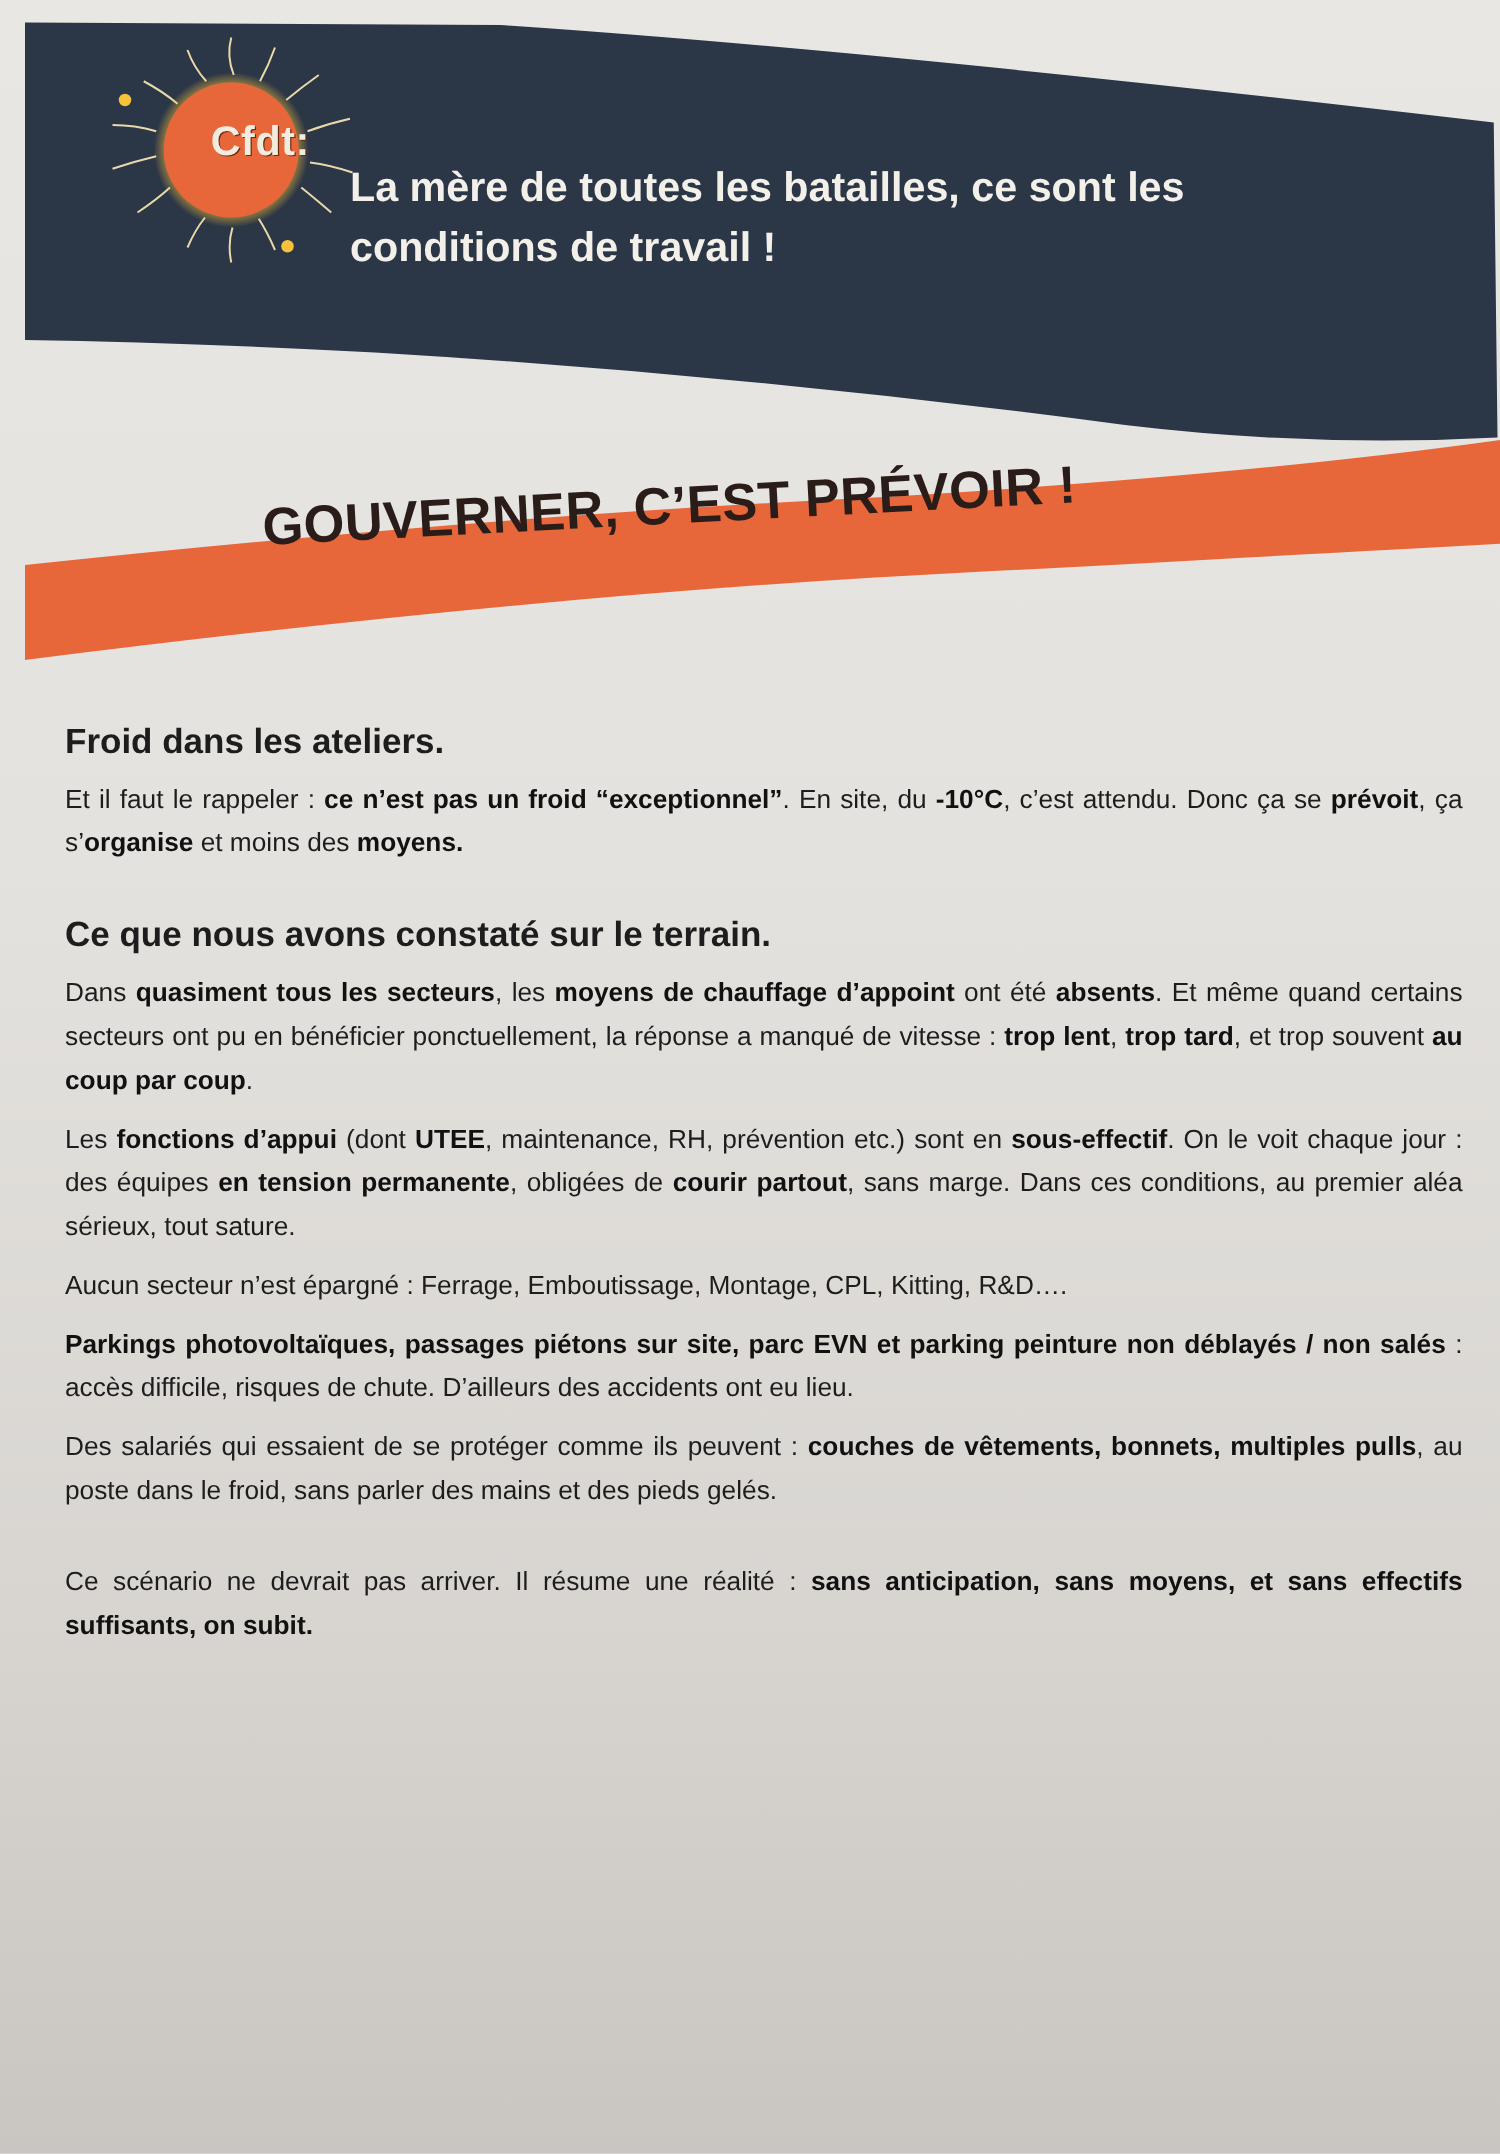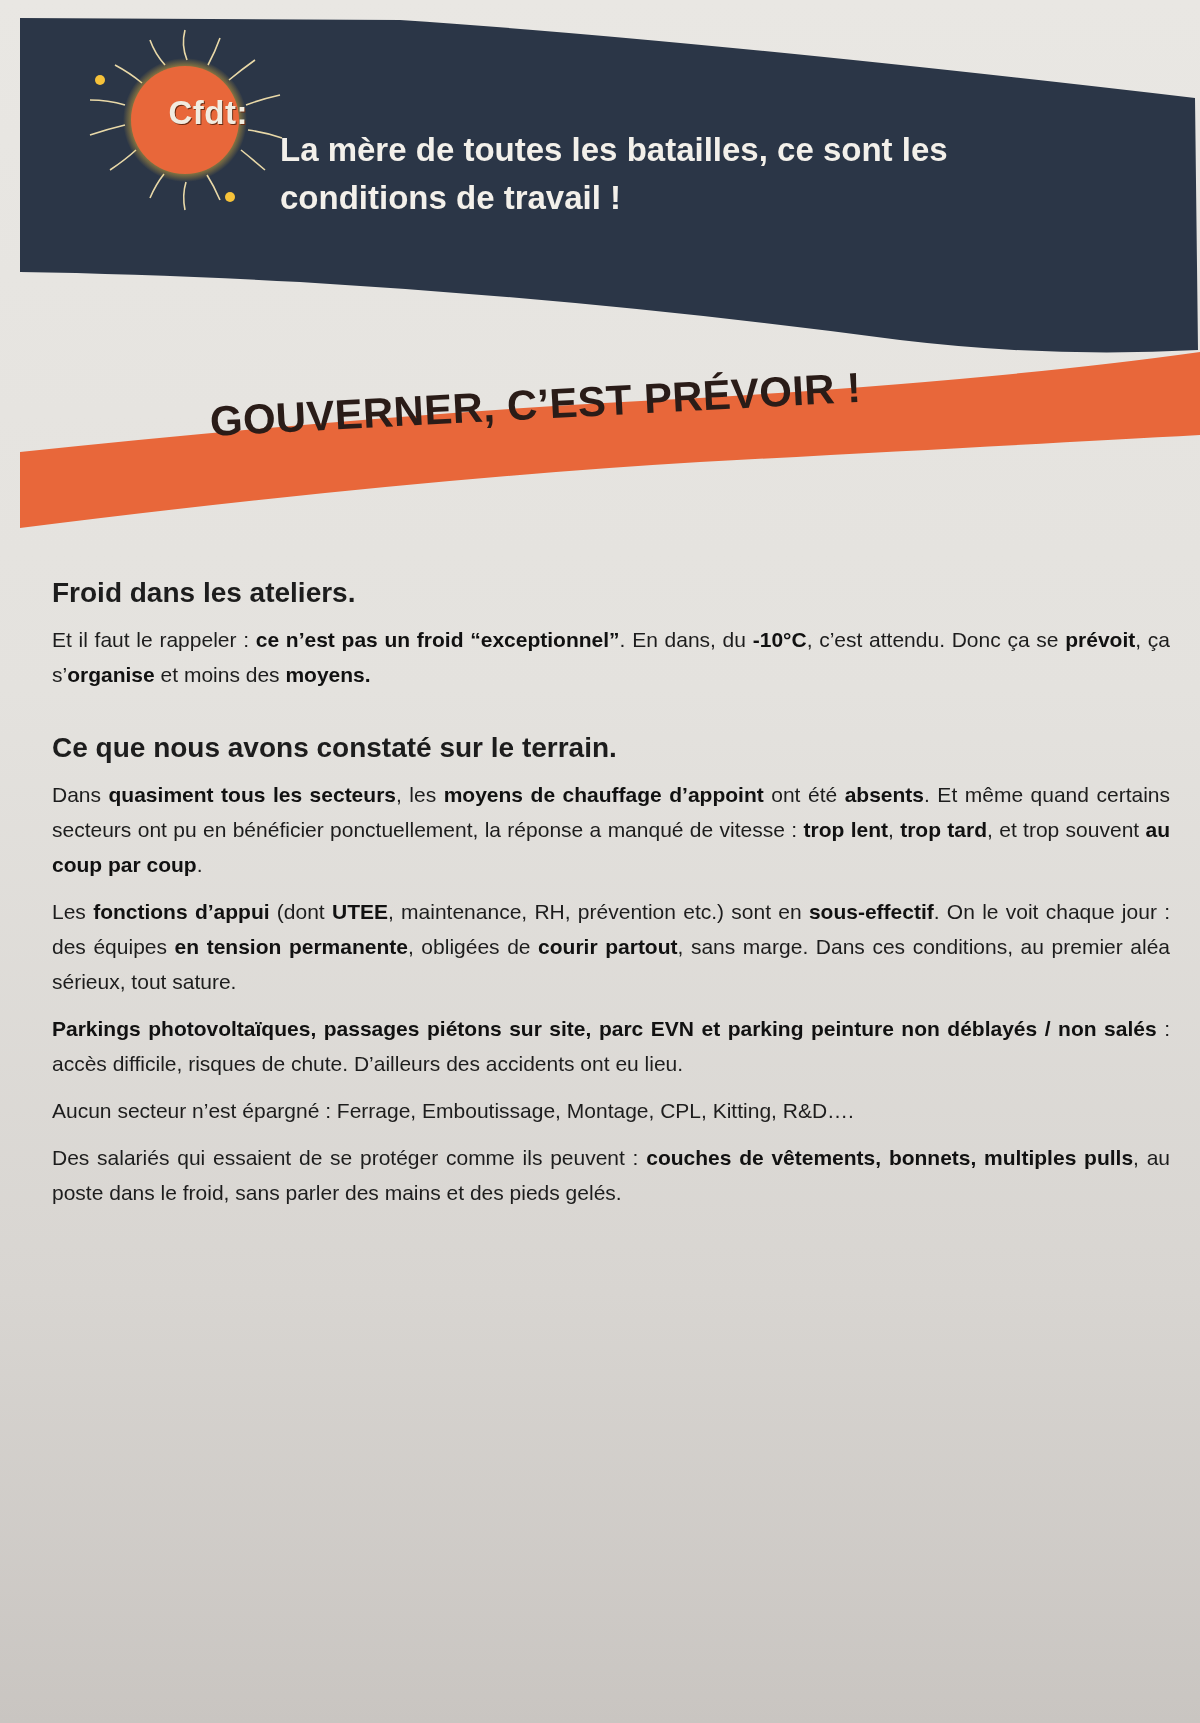--- a/index.html
+++ b/index.html
@@ -72,24 +72,25 @@
 
 <div class="headline">
   <div>La mère de toutes les batailles, ce sont les</div>
   <div>conditions de travail !</div>
 </div>
 
 <div class="tagline">GOUVERNER, C’EST PRÉVOIR !</div>
 
 <div class="content">
   <h3>Froid dans les ateliers.</h3>
-  <p><span>Et il faut le rappeler : </span><b>ce n’est pas un froid “exceptionnel”</b><span>. En dans, du </span><b>-10°C</b><span>, c’est attendu. Donc ça se </span><b>prévoit</b><span>, ça s’</span><b>organise</b><span> et moins des </span><b>moyens.</b></p>
+  <p><span>Et il faut le rappeler : </span><b>ce n’est pas un froid “exceptionnel”</b><span>. En site, du </span><b>-10°C</b><span>, c’est attendu. Donc ça se </span><b>prévoit</b><span>, ça s’</span><b>organise</b><span> et moins des </span><b>moyens.</b></p>
 
   <div class="gap"></div>
   <h3>Ce que nous avons constaté sur le terrain.</h3>
   <p><span>Dans </span><b>quasiment tous les secteurs</b><span>, les </span><b>moyens de chauffage d’appoint</b><span> ont été </span><b>absents</b><span>. Et même quand certains secteurs ont pu en bénéficier ponctuellement, la réponse a manqué de vitesse : </span><b>trop lent</b><span>, </span><b>trop tard</b><span>, et trop souvent </span><b>au coup par coup</b><span>.</span></p>
   <p><span>Les </span><b>fonctions d’appui</b><span> (dont </span><b>UTEE</b><span>, maintenance, RH, prévention etc.) sont en </span><b>sous-effectif</b><span>. On le voit chaque jour : des équipes </span><b>en tension permanente</b><span>, obligées de </span><b>courir partout</b><span>, sans marge. Dans ces conditions, au premier aléa sérieux, tout sature.</span></p>
+  <p><span>Aucun secteur n’est épargné : Ferrage, Emboutissage, Montage, CPL, Kitting, R&amp;D….</span></p>
   <p><b>Parkings photovoltaïques, passages piétons sur site, parc EVN et parking peinture non déblayés / non salés</b><span> : accès difficile, risques de chute. D’ailleurs des accidents ont eu lieu.</span></p>
-  <p><span>Aucun secteur n’est épargné : Ferrage, Emboutissage, Montage, CPL, Kitting, R&amp;D….</span></p>
   <p><span>Des salariés qui essaient de se protéger comme ils peuvent : </span><b>couches de vêtements, bonnets, multiples pulls</b><span>, au poste dans le froid, sans parler des mains et des pieds gelés.</span></p>
 
   <div class="gap"></div>
+  <p><span>Ce scénario ne devrait pas arriver. Il résume une réalité : </span><b>sans anticipation, sans moyens, et sans effectifs suffisants, on subit.</b></p>
 </div>
 
 </body></html>

